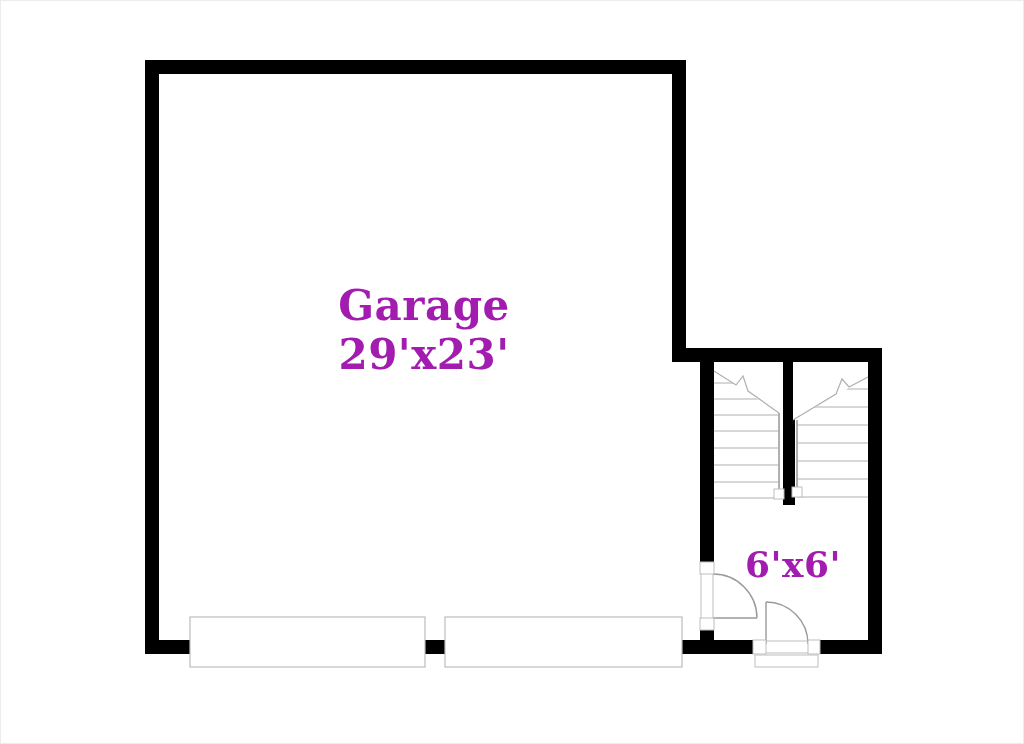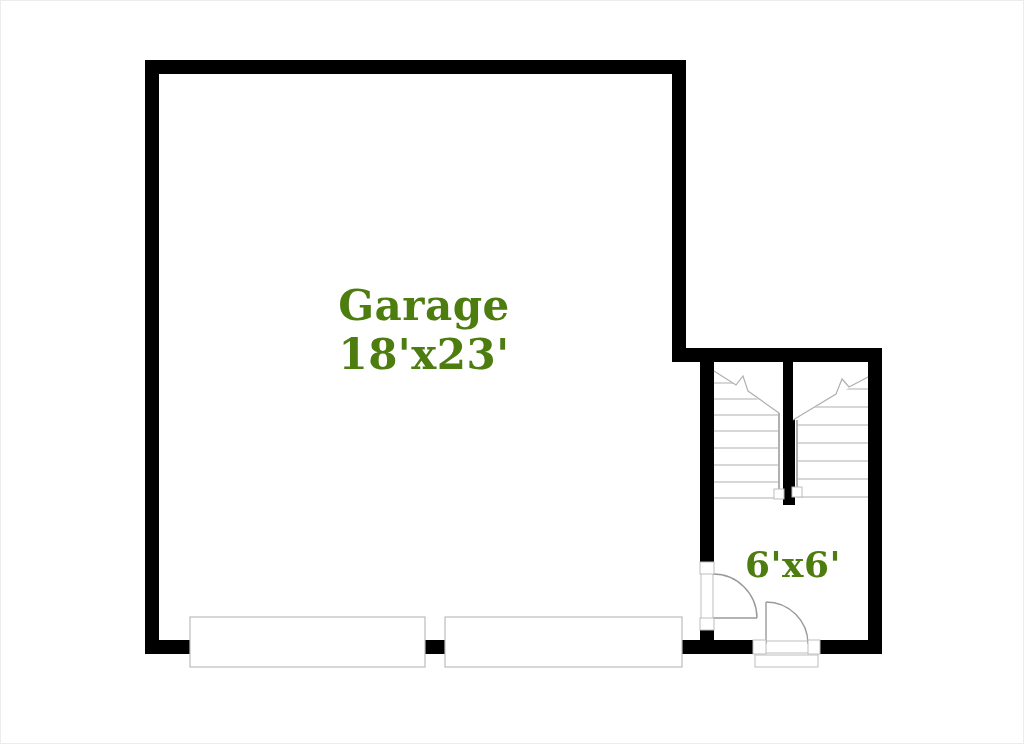--- a/index.html
+++ b/index.html
@@ -5,21 +5,21 @@
   html,body { margin:0; padding:0; background:#ffffff; }
   .canvas {
     position:relative; width:1024px; height:744px;
     background:#ffffff; overflow:hidden;
     font-family:"Liberation Sans", sans-serif;
   }
   .plan-svg { position:absolute; left:0; top:0; }
   .plan-label {
     position:absolute; text-align:center;
     font-family:"DejaVu Serif","Liberation Serif",serif;
-    font-weight:700; color:#4d7c0f; letter-spacing:0.5px;
+    font-weight:700; color:#a21caf; letter-spacing:0.5px;
     white-space:nowrap;
   }
   .garage-label  { left:264px; top:281px; width:320px; font-size:42px; line-height:49px; }
   .landing-label { left:713px; top:544px; width:160px; font-size:36px; line-height:40px; }
 </style>
 </head>
 <body>
 
 <div class="canvas">
 
@@ -98,17 +98,17 @@
       <rect x="753" y="640" width="13" height="14"></rect>
       <rect x="808" y="640" width="12" height="14"></rect>
       <rect x="774" y="489" width="10" height="10"></rect>
       <rect x="792" y="487" width="10" height="10"></rect>
       <rect x="755" y="655" width="63" height="12"></rect>
     </g>
   </svg>
 
   <div class="plan-label garage-label">
     <div>Garage</div>
-    <div>18'x23'</div>
+    <div>29'x23'</div>
   </div>
   <div class="plan-label landing-label">6'x6'</div>
 
 </div>
 
 </body></html>

